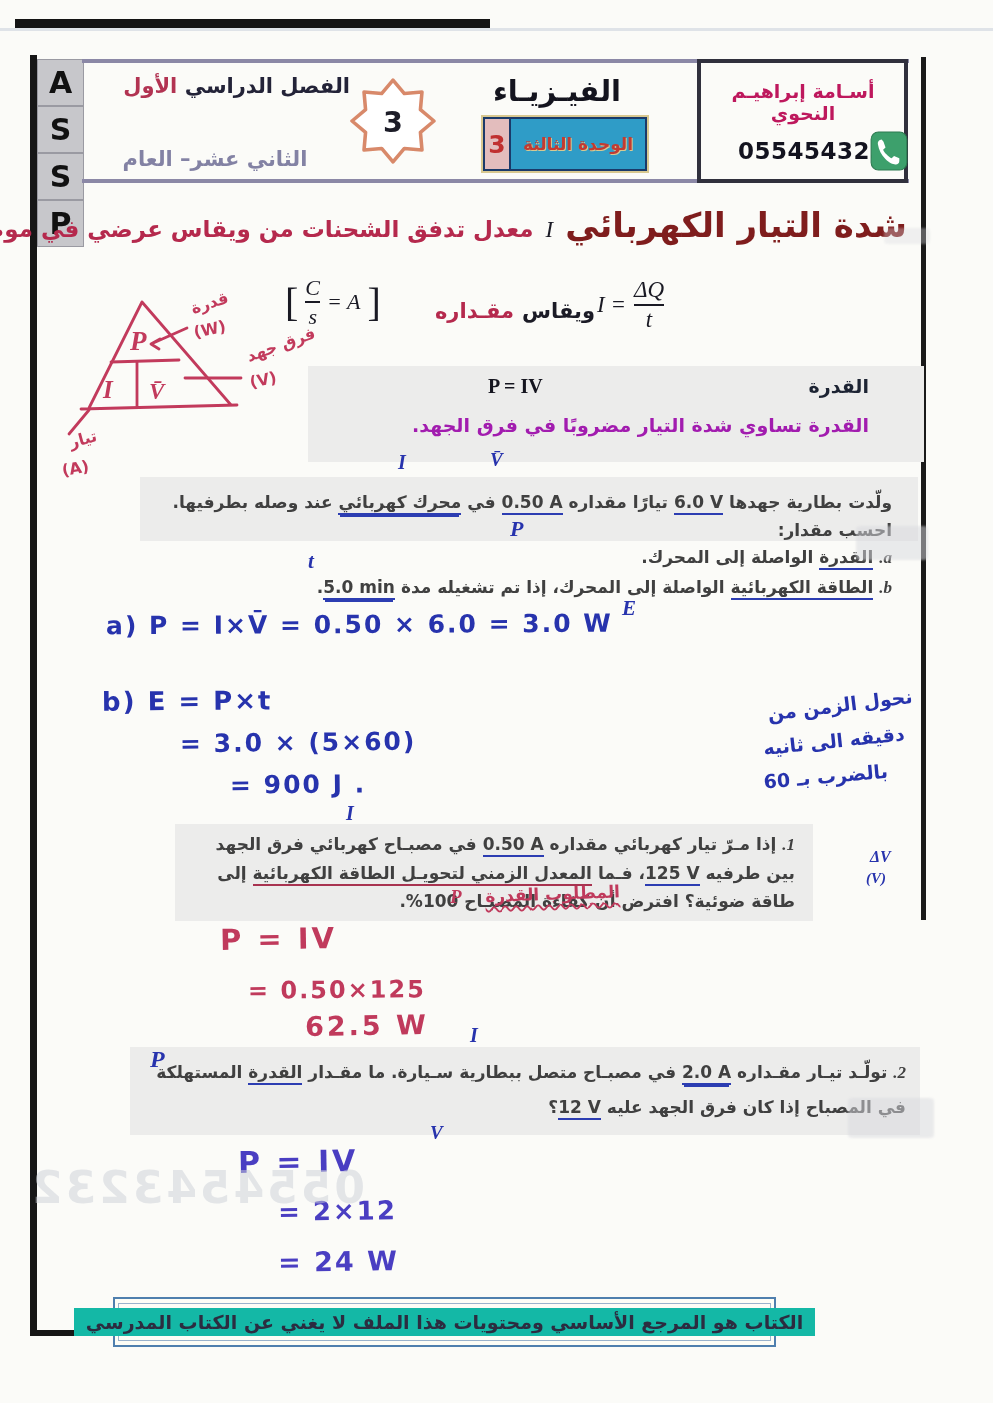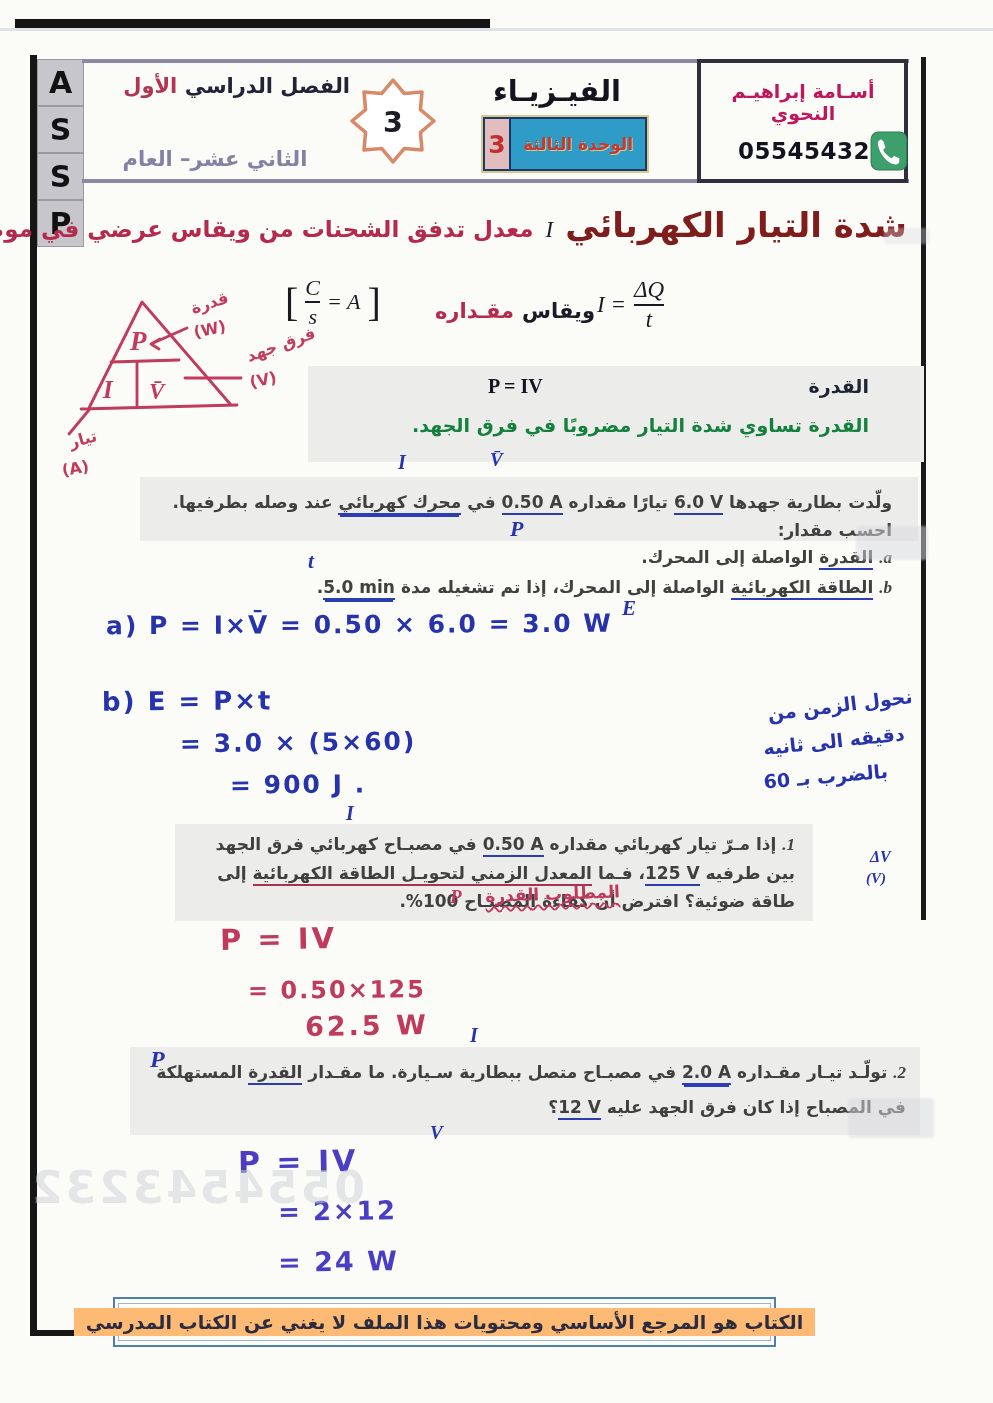--- a/index.html
+++ b/index.html
@@ -131,21 +131,21 @@
       <text x="204" y="76" transform="rotate(-20 204 76)">فرق جهد</text>
       <text x="206" y="102" transform="rotate(-12 206 102)">(V)</text>
       <text x="26" y="162" transform="rotate(-15 26 162)">تيار</text>
       <text x="18" y="190" transform="rotate(-10 18 190)">(A)</text>
     </g>
   </svg>
 
   <div class="abs graybox" style="left:308px;top:366px;width:616px;height:96px;">
     <span class="abs rtl" style="right:55px;top:9px;font-size:19px;font-weight:bold;color:#1d2433;">القدرة</span>
     <span class="abs serif" style="left:180px;top:9px;font-size:20px;font-weight:bold;color:#15151f;">P = IV</span>
-    <span class="abs rtl" style="right:55px;top:48px;font-size:19px;font-weight:bold;color:#15803d;">القدرة تساوي شدة التيار مضروبًا في فرق الجهد.</span>
+    <span class="abs rtl" style="right:55px;top:48px;font-size:19px;font-weight:bold;color:#a21caf;">القدرة تساوي شدة التيار مضروبًا في فرق الجهد.</span>
   </div>
 
   <div class="abs graybox" style="left:140px;top:477px;width:778px;height:64px;">
     <p class="rtl ptext" style="margin:0;padding:11px 26px 0 0;">
       <span>ولّدت بطارية جهدها</span>
       <span dir="ltr" class="ub">6.0 V</span>
       <span>تيارًا مقداره</span>
       <span dir="ltr" class="ub">0.50 A</span>
       <span>في</span>
       <span class="ub2">محرك كهربائي</span>
@@ -222,17 +222,17 @@
   <div class="abs violetink hw" style="left:278px;top:1196px;font-size:26px;transform:rotate(-.8deg);">=  2×12</div>
   <div class="abs violetink hw" style="left:278px;top:1246px;font-size:27px;transform:rotate(-.8deg);">=  24  W</div>
 
   <div class="abs" style="left:55px;top:1162px;width:310px;font-size:44px;font-weight:bold;color:#ccd0d8;opacity:.5;letter-spacing:3px;transform:scaleX(-1);filter:blur(.6px);">0554543232</div>
   <div class="abs smudge" style="left:856px;top:526px;width:72px;height:34px;"></div>
   <div class="abs smudge" style="left:848px;top:1098px;width:86px;height:40px;"></div>
   <div class="abs smudge" style="left:884px;top:228px;width:46px;height:16px;opacity:.35;"></div>
 
   <div class="abs" style="left:113px;top:1297px;width:663px;height:50px;border:2px solid #4f7fae;background:#fdfdf6;box-sizing:border-box;display:flex;align-items:center;justify-content:center;">
     <div style="border:1.5px solid #9ab2cc;margin:2px;width:calc(100% - 8px);height:calc(100% - 10px);display:flex;align-items:center;justify-content:center;">
-      <span class="rtl" style="background:#fdba74;color:#2c2c40;font-size:19px;font-weight:bold;padding:3px 12px;white-space:nowrap;">الكتاب هو المرجع الأساسي   ومحتويات هذا الملف لا يغني عن الكتاب المدرسي</span>
+      <span class="rtl" style="background:#14b8a6;color:#2c2c40;font-size:19px;font-weight:bold;padding:3px 12px;white-space:nowrap;">الكتاب هو المرجع الأساسي   ومحتويات هذا الملف لا يغني عن الكتاب المدرسي</span>
     </div>
   </div>
 
 </div>
 
 </body></html>

